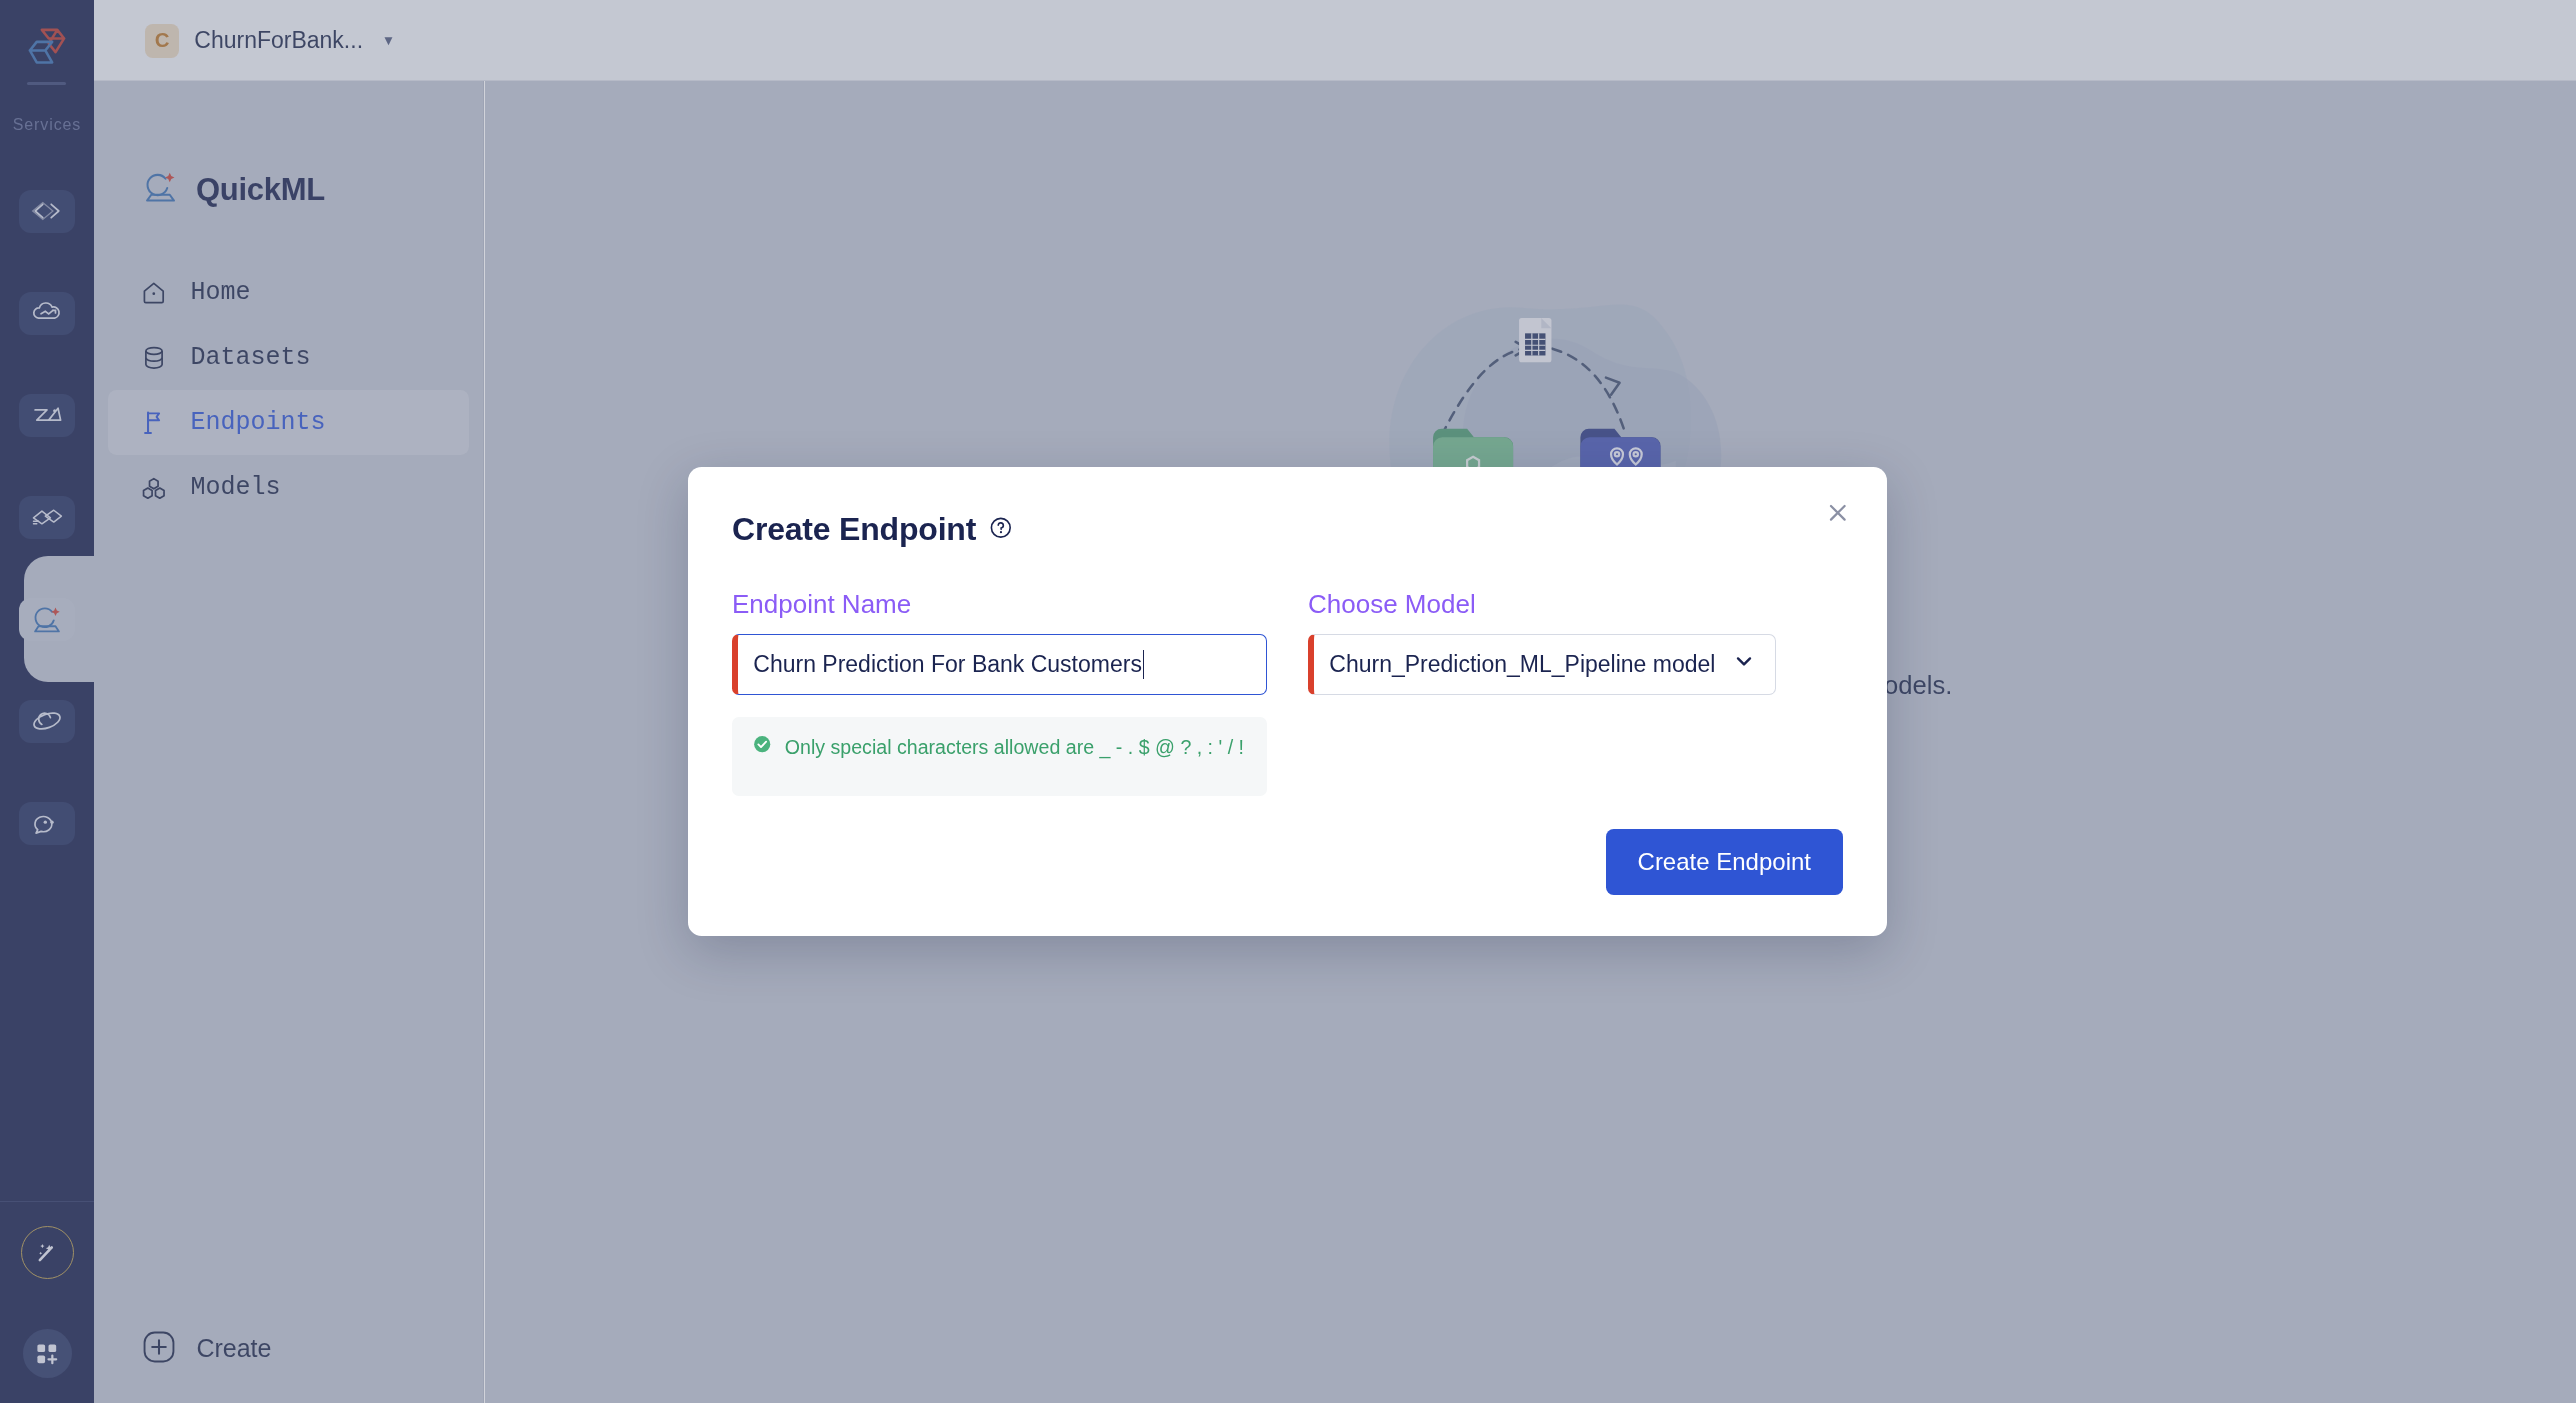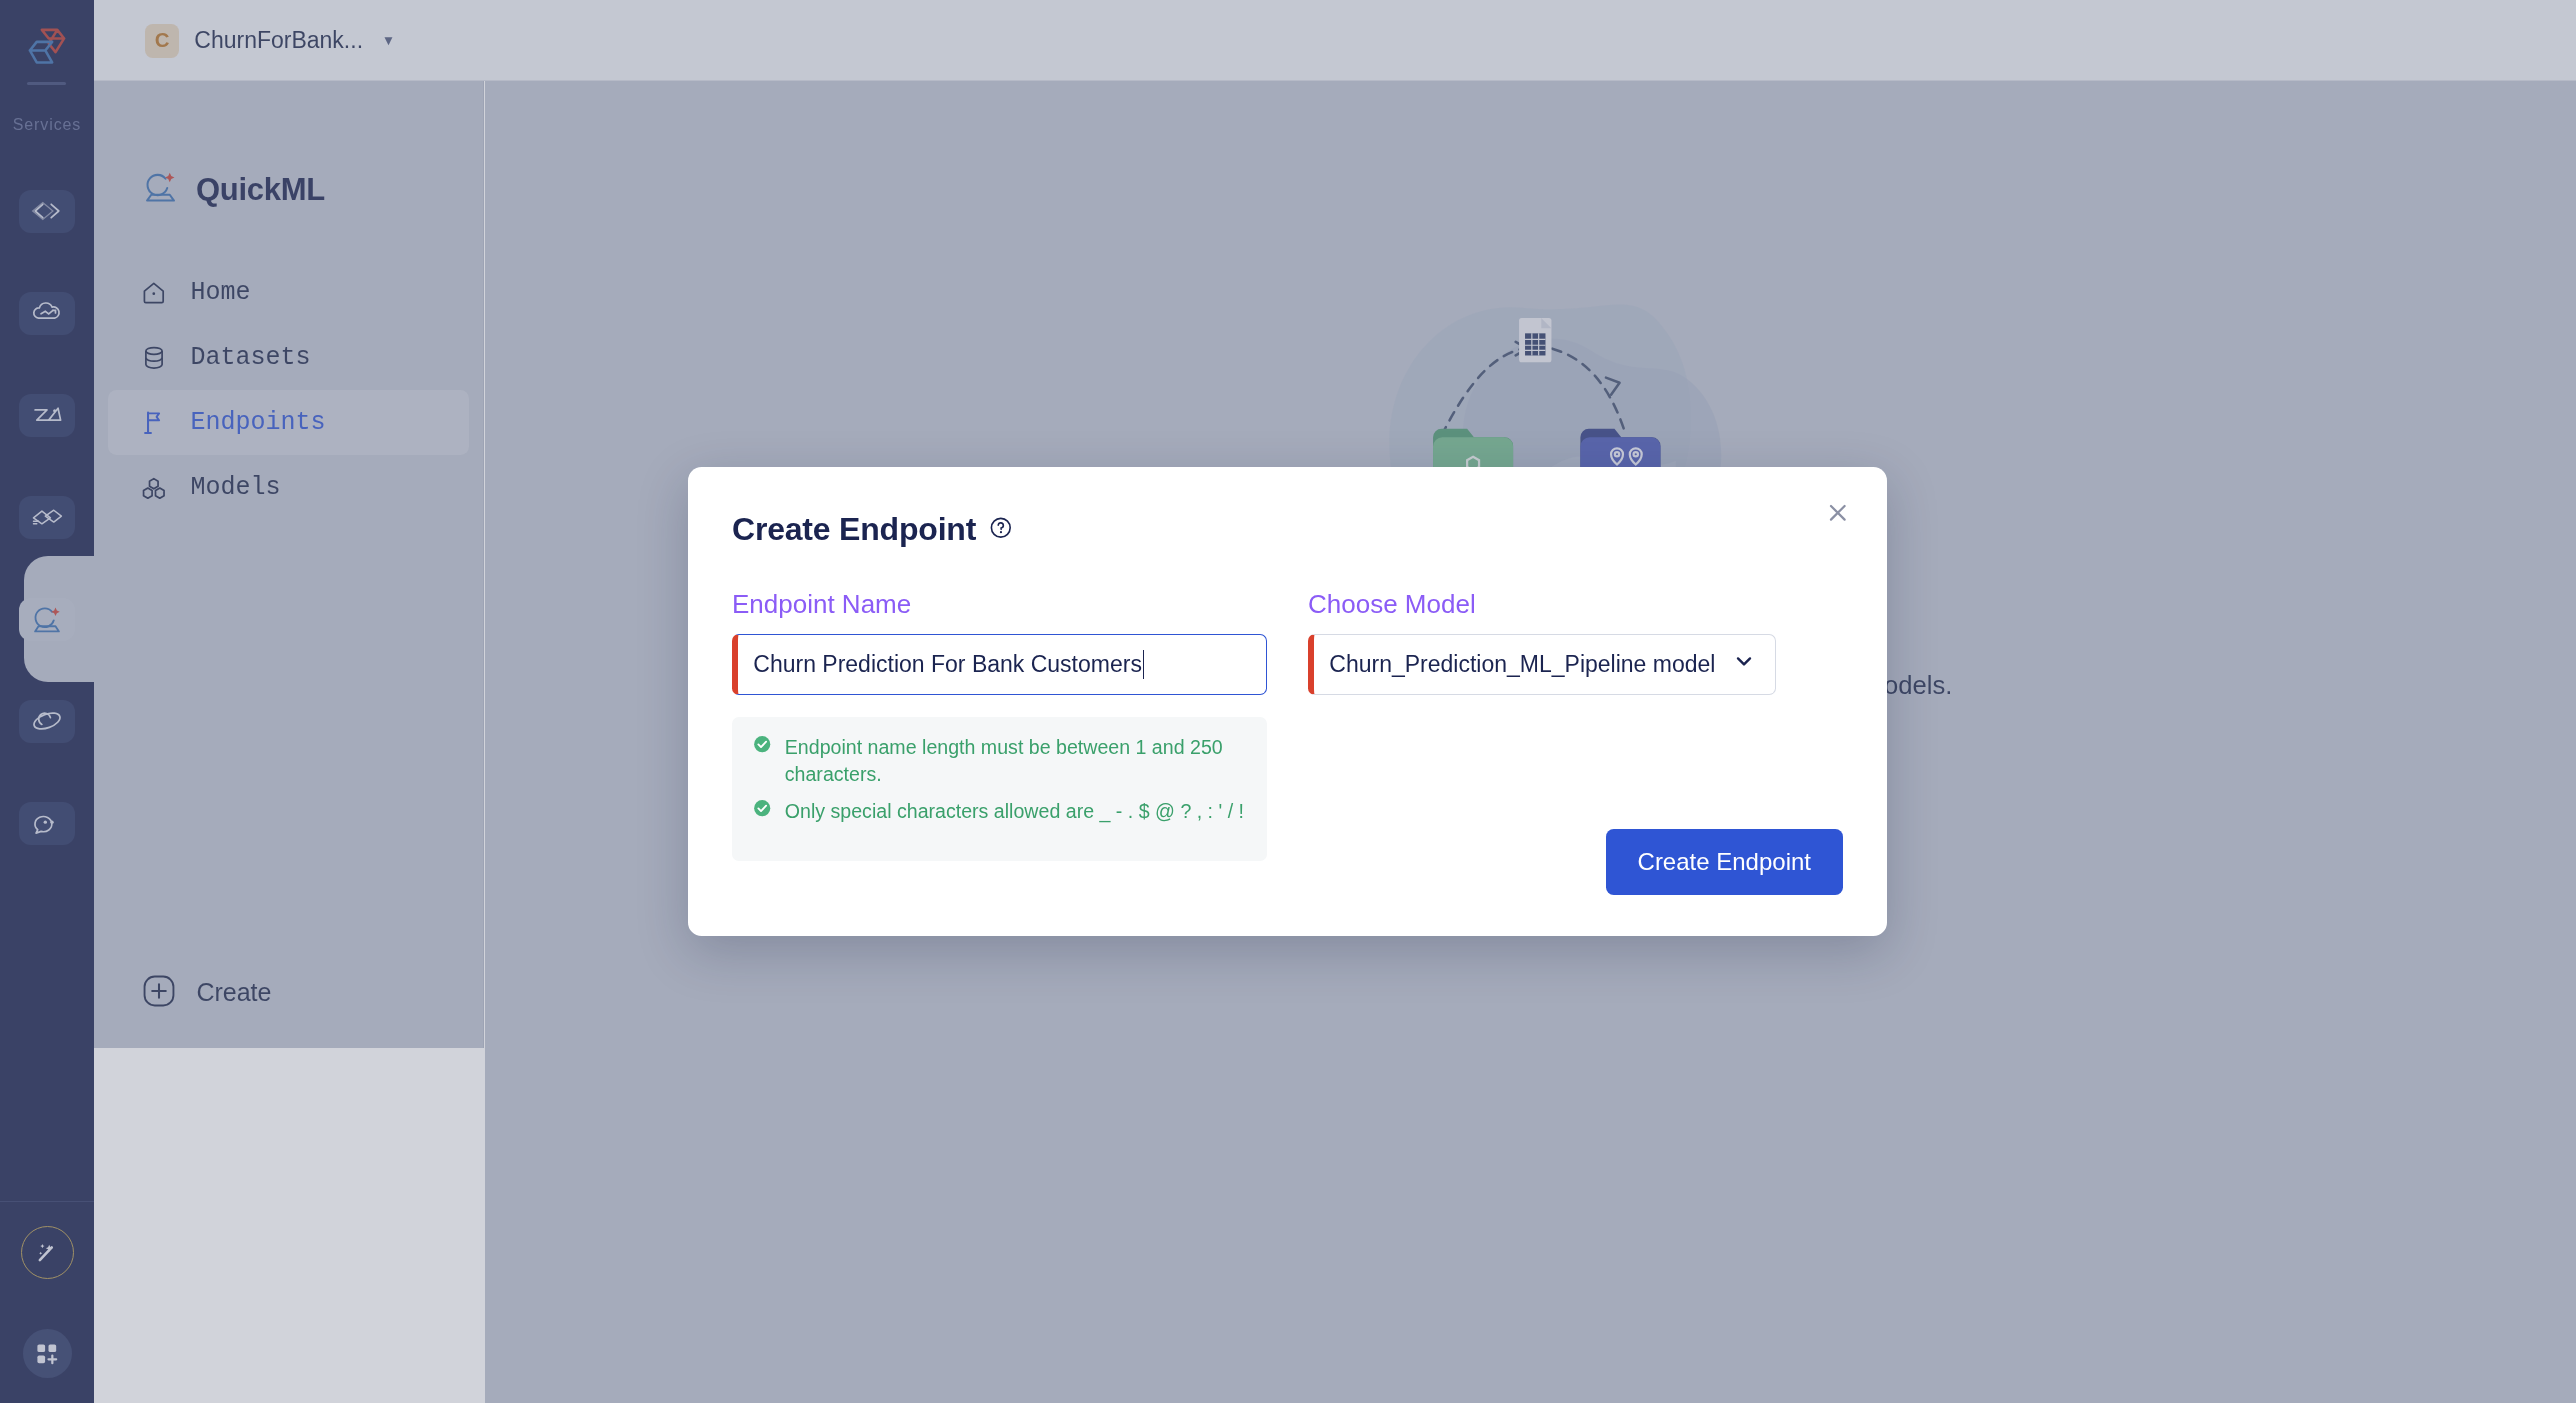--- a/index.html
+++ b/index.html
@@ -170,21 +170,21 @@
     width: 46px; height: 46px; border-radius: 50%;
     background: #c8cbd6; border: 1.7px solid #9aa0b3;
     display: flex; align-items: center; justify-content: center;
     overflow: hidden;
     cursor: pointer;
   }
 
   
   .sidebar {
     position: absolute; left: 94px; top: 81px;
-    width: 390px; height: 967px;
+    width: 390px; height: 1323px;
     background: #bcc2d0;
     border-right: 0.9px solid #b0b6c6;
     z-index: 20;
   }
   .sidebar-brand {
     display: flex; align-items: center; gap: 17px;
     margin: 89px 0 0 48px;
   }
   .sidebar-brand-name {
     font-size: 31px; font-weight: 700; color: #1b2450;
@@ -646,29 +646,20 @@
             <span class="caret"></span>
         </div>
         <div class="hints">
           <div class="hint-row">
             <span>
               <svg width="20.4" height="20.4" viewBox="0 0 24 24">
                   <circle cx="12" cy="12" r="9.5" fill="#4bb37e"></circle>
                   <path d="M7.5 12.3 l3.1 3.1 l6 -6.4" stroke="#ffffff" stroke-width="2.2" fill="none" stroke-linecap="round" stroke-linejoin="round"></path>
                 </svg>
             </span>
-            <span class="hint-text">Endpoint name length must be between 1 and 250 characters.</span>
-          </div>
-          <div class="hint-row">
-            <span>
-              <svg width="20.4" height="20.4" viewBox="0 0 24 24">
-                  <circle cx="12" cy="12" r="9.5" fill="#4bb37e"></circle>
-                  <path d="M7.5 12.3 l3.1 3.1 l6 -6.4" stroke="#ffffff" stroke-width="2.2" fill="none" stroke-linecap="round" stroke-linejoin="round"></path>
-                </svg>
-            </span>
             <span class="hint-text">Only special characters allowed are _ - . $ @ ? , : ' / !</span>
           </div>
         </div>
       </div>
 
       <div class="field-col-right">
         <div class="field-label">Choose Model</div>
         <div class="select-input">
           <span>Churn_Prediction_ML_Pipeline model</span>
           <span>

